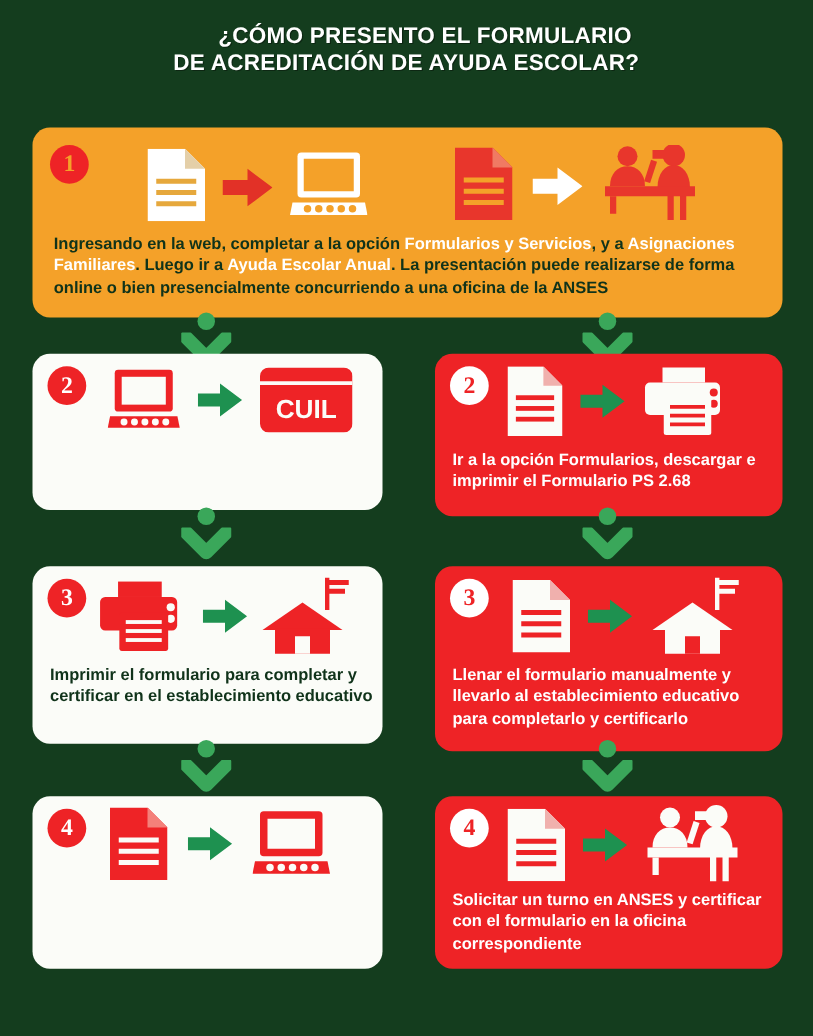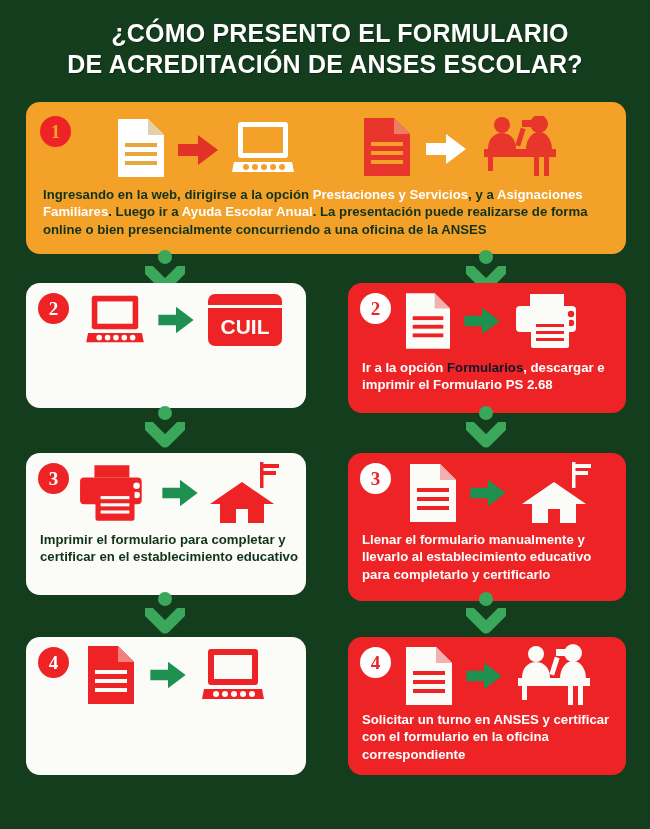--- a/index.html
+++ b/index.html
@@ -9,21 +9,21 @@
     font-family:"Liberation Sans",sans-serif;
     overflow:hidden;
     position:relative;
   }
   .page{position:relative;width:650px;height:829px;}
 
   
   .title{
     position:absolute;left:0;top:18px;width:650px;
     text-align:center;color:#ffffff;
-    font-weight:bold;font-size:25px;line-height:1.22;
+    font-weight:bold;font-size:18px;line-height:1.22;
     letter-spacing:.2px;
     text-shadow:1px 1px 0 rgba(0,0,0,.35);
   }
   .title .l1{display:block;padding-left:30px;}
   .title .l2{display:block;}
 
   
   .card{position:absolute;border-radius:14px;box-sizing:border-box;}
   .card.orange{background:#f4a129;}
   .card.white{background:#fbfcf8;}
@@ -39,21 +39,21 @@
   .badge.on-white{background:#ee2326;color:#ffffff;}
   .badge.on-red{background:#ffffff;color:#ee2326;}
 
   .icons{position:absolute;display:flex;align-items:center;text-align:center;}
   .body-text{
     position:absolute;font-weight:bold;line-height:1.32;
   }
   .body-text.dark{color:#10331a;font-size:13.2px;}
   .body-text.white{color:#ffffff;font-size:13.2px;}
   .hl-white{color:#ffffff;}
-  .hl-dark{color:#0f172a;}
+  .hl-dark{color:#ffffff;}
 
   
   .conn{position:absolute;width:40px;height:46px;}
   .conn .dot{
     position:absolute;left:13px;top:0;width:14px;height:14px;
     border-radius:50%;background:#3aa75a;
   }
   .conn .chev{
     position:absolute;left:0;top:16px;width:40px;height:30px;
   }
@@ -61,21 +61,21 @@
   
   .ico{display:block;}
 </style>
 </head>
 <body>
 
 <div class="page">
 
   <div class="title">
     <span class="l1">¿CÓMO PRESENTO EL FORMULARIO</span>
-    <span class="l2">DE ACREDITACIÓN DE ANSES ESCOLAR?</span>
+    <span class="l2">DE ACREDITACIÓN DE AYUDA ESCOLAR?</span>
   </div>
 
   <div class="card orange" style="left:26px;top:102px;width:600px;height:152px;">
     <div class="badge on-orange" style="left:14px;top:14px;">
       <span>1</span>
     </div>
 
     <div class="icons" style="left:92px;top:12px;height:68px;gap:14px;">
 
       <svg class="ico" width="46" height="58" viewBox="0 0 46 58">
@@ -132,21 +132,21 @@
           <rect x="62" y="34" width="5" height="26"></rect>
           <rect x="36" y="12" width="5" height="18" transform="rotate(18 38 21)"></rect>
           <rect x="40" y="4" width="10" height="7"></rect>
           <rect x="2" y="33" width="72" height="8"></rect>
           <rect x="6" y="41" width="5" height="14"></rect>
         </g>
       </svg>
     </div>
 
     <div class="body-text dark" style="left:17px;top:84px;width:570px;">
-      <span>Ingresando en la web, dirigirse a la opción </span><span class="hl-white">Prestaciones y Servicios</span><span>, y a </span><span class="hl-white">Asignaciones Familiares</span><span>.  Luego ir a </span><span class="hl-white">Ayuda Escolar Anual</span><span>. La presentación puede realizarse de forma online o bien presencialmente concurriendo a una oficina de la ANSES</span>
+      <span>Ingresando en la web, completar a la opción </span><span class="hl-white">Formularios y Servicios</span><span>, y a </span><span class="hl-white">Asignaciones Familiares</span><span>.  Luego ir a </span><span class="hl-white">Ayuda Escolar Anual</span><span>. La presentación puede realizarse de forma online o bien presencialmente concurriendo a una oficina de la ANSES</span>
     </div>
   </div>
 
   <div class="conn" style="left:145px;top:250px;">
     <div class="dot"></div>
     <svg class="chev" viewBox="0 0 40 30">
         <path d="M4 4 L20 20 L36 4" stroke="#3aa75a" stroke-width="11" fill="none" stroke-linecap="round" stroke-linejoin="round"></path>
       </svg>
   </div>
   <div class="conn" style="left:466px;top:250px;">

